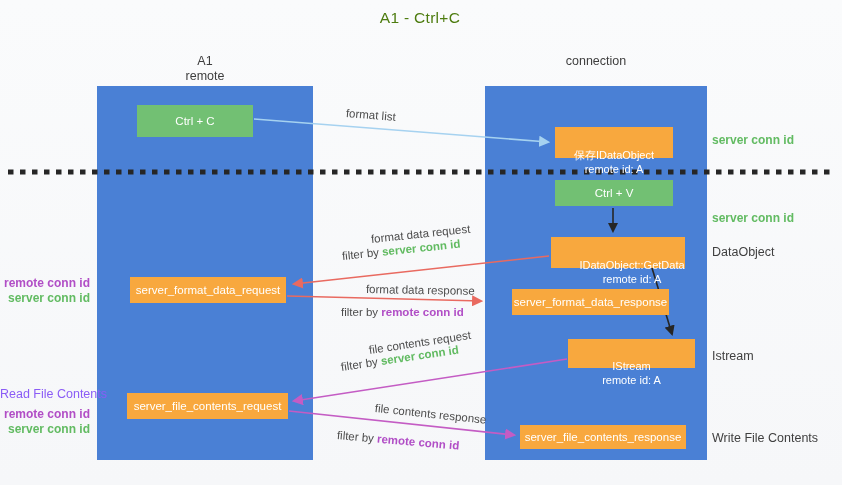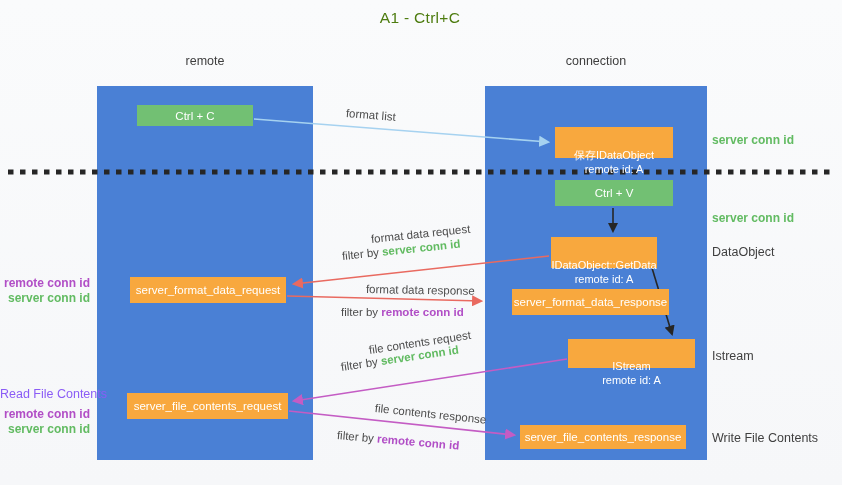--- a/index.html
+++ b/index.html
@@ -51,20 +51,21 @@
   }
 </style>
 </head>
 <body>
 
 <div class="abs title">
   <div>A1 - Ctrl+C</div>
 </div>
 
 <div class="abs col-header a">
+  <div>A1</div>
   <div>remote</div>
 </div>
 <div class="abs col-header b">
   <div>connection</div>
 </div>
 
 <div class="abs column a"></div>
 <div class="abs column b"></div>
 
 <svg class="abs overlay" width="842" height="485" viewBox="0 0 842 485">
@@ -93,36 +94,36 @@
 
   <line x1="287" y1="296" x2="481" y2="301" stroke="#e96a60" stroke-width="1.6" marker-end="url(#ah-red)"></line>
 
   <line x1="652" y1="268" x2="672" y2="334" stroke="#262626" stroke-width="1.6" marker-end="url(#ah-black)"></line>
 
   <line x1="567" y1="359" x2="294" y2="401" stroke="#c45cc4" stroke-width="1.6" marker-end="url(#ah-magenta)"></line>
 
   <line x1="289" y1="411" x2="514" y2="435" stroke="#c45cc4" stroke-width="1.6" marker-end="url(#ah-magenta)"></line>
 </svg>
 
-<div class="abs node green" style="left:137px;top:105px;width:116px;height:21px;">
+<div class="abs node green" style="left:137px;top:105px;width:116px;height:32px;">
   <span>Ctrl + C</span>
 </div>
 
 <div class="abs node orange" style="left:555px;top:127px;width:118px;height:31px;">
   <div class="two">
     <div>保存IDataObject</div>
     <div>remote id: A</div>
   </div>
 </div>
 
 <div class="abs node green" style="left:555px;top:180px;width:118px;height:26px;">
   <span>Ctrl + V</span>
 </div>
 
-<div class="abs node orange" style="left:551px;top:237px;width:106px;height:31px;">
+<div class="abs node orange" style="left:551px;top:237px;width:106px;height:31px;padding-left:28px;">
   <div class="two">
     <div>IDataObject::GetData</div>
     <div>remote id: A</div>
   </div>
 </div>
 
 <div class="abs node orange" style="left:130px;top:277px;width:156px;height:26px;">
   <span>server_format_data_request</span>
 </div>
 

